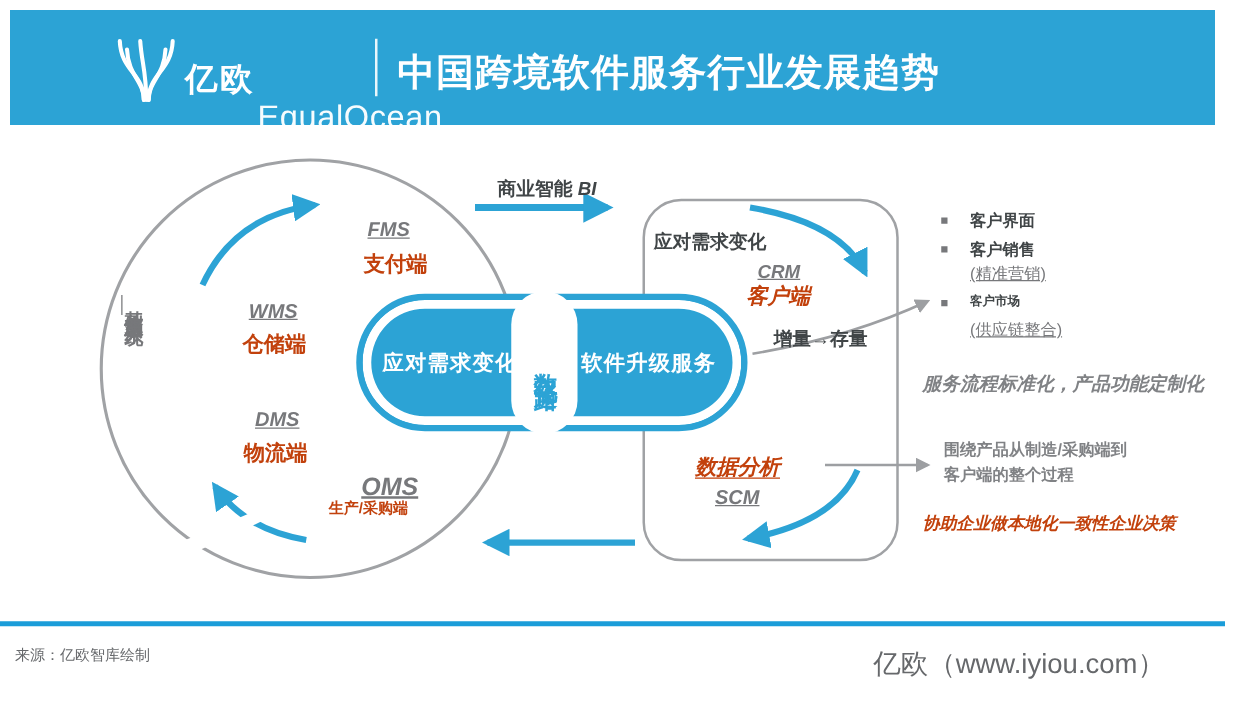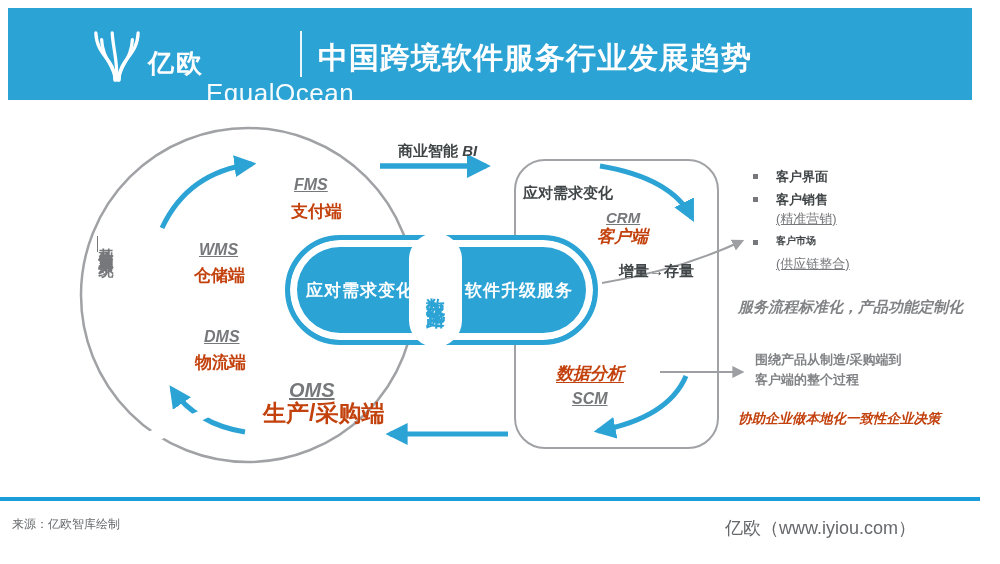--- a/index.html
+++ b/index.html
@@ -38,21 +38,21 @@
   .cap-band { position:absolute; left:119px; top:-7px; bottom:-7px; width:53px; background:#fff; border-radius:27px;
              display:flex; align-items:center; justify-content:center; }
   .cap-band span { writing-mode:vertical-rl; color:#2CA3D5; font-size:19px; font-weight:700; letter-spacing:3px; }
 
   
   .bullet-dot { position:absolute; width:5px; height:5px; background:#77787B; }
 
   
   .foot-line { position:absolute; left:0; right:0; top:497px; height:4px; background:#1B9DD9; }
   .foot-src { position:absolute; left:12px; top:516px; color:#66686B; font-size:12px; font-weight:500; }
-  .foot-site { position:absolute; right:64px; top:516px; color:#66686B; font-size:18px; font-weight:500; }
+  .foot-site { position:absolute; right:48px; top:516px; color:#66686B; font-size:22px; font-weight:500; }
 </style>
 </head>
 <body>
 
 <div class="page">
 
   <div class="header">
     <svg class="logo" width="50" height="54" viewBox="0 0 52 56">
       <g stroke="#fff" stroke-width="3.4" fill="none" stroke-linecap="round">
         <path d="M24,54 C24,32 5,30 4,5"></path>
@@ -107,21 +107,21 @@
     <div class="abs gray b it" style="left:294px; top:76px;  font-size:16px;">FMS</div>
     <div class="abs blue b" style="left:291px; top:100px; font-size:17px;">支付端</div>
 
     <div class="abs gray b it" style="left:199px; top:141px; font-size:16px;">WMS</div>
     <div class="abs blue b" style="left:194px; top:164px; font-size:17px;">仓储端</div>
 
     <div class="abs gray b it" style="left:204px; top:228px; font-size:16px;">DMS</div>
     <div class="abs blue b" style="left:195px; top:251px; font-size:17px;">物流端</div>
 
     <div class="abs gray b it" style="left:275px; top:279px; font-size:20px;margin-left:14px;">OMS</div>
-    <div class="abs blue b" style="left:263px; top:298px; font-size:23px;">生产/采购端</div>
+    <div class="abs blue b" style="left:263px; top:298px; font-size:12px;">生产/采购端</div>
 
     <div class="abs dark b" style="left:398px; top:42px; font-size:15px;">
       <span>商业智能</span>
       <span class="it">BI</span>
     </div>
 
     <div class="abs dark b" style="left:523px; top:84px;  font-size:15px;">应对需求变化</div>
     <div class="abs gray b it" style="left:606px; top:109px; font-size:15px;">CRM</div>
     <div class="abs blue b it" style="left:597px; top:125px; font-size:17px;">客户端</div>
     <div class="abs dark b" style="left:619px; top:162px; font-size:15px;">增量→存量</div>

